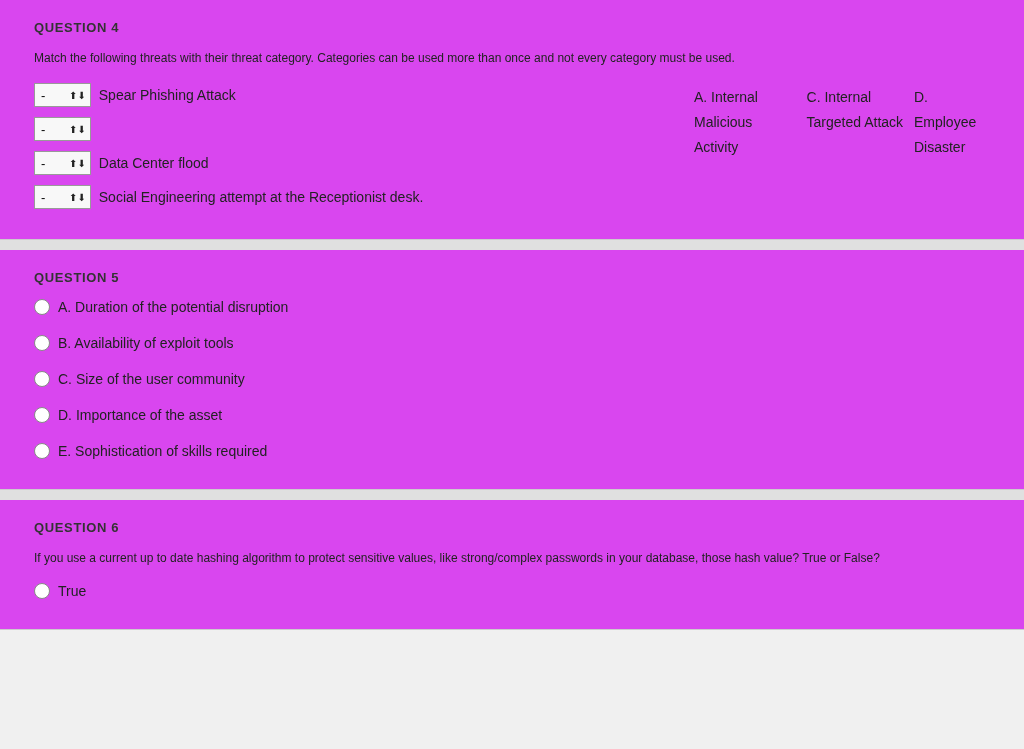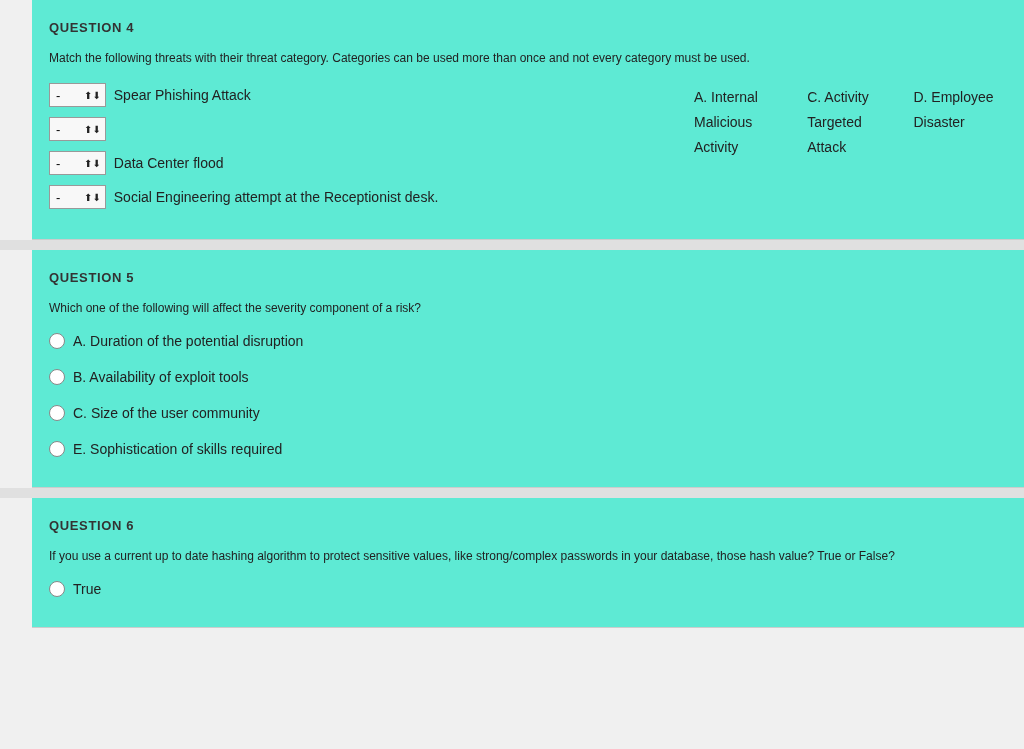--- a/index.html
+++ b/index.html
@@ -11,24 +11,23 @@
     body {
       font-family: Arial, Helvetica, sans-serif;
       font-size: 14px;
       background-color: #f0f0f0;
       color: #222;
       width: 1024px;
       min-height: 749px;
     }
 
     .question-block {
-      background-color: #5eead4;
-      padding: 20px 30px 30px 17px;
+      background-color: #d946ef;
+      padding: 20px 30px 30px 34px;
       border-bottom: 1px solid #cccccc;
-      margin-left: 32px;
     }
 
     .question-label {
       font-weight: bold;
       font-size: 13px;
       letter-spacing: 0.05em;
       margin-bottom: 14px;
       color: #333;
     }
 
@@ -200,50 +199,53 @@
           </select>
           <span style="font-size:10px;">⬆⬇</span>
         </div>
         <span class="matching-item-text">Social Engineering attempt at the Receptionist desk.</span>
       </div>
 
     </div>
 
     <div class="matching-right">
       <div class="matching-answer">A. Internal Malicious Activity</div>
-      <div class="matching-answer">C. Activity Targeted Attack</div>
+      <div class="matching-answer">C. Internal Targeted Attack</div>
       <div class="matching-answer">D. Employee Disaster</div>
     </div>
 
   </div>
 </div>
 
 <div class="separator"></div>
 
 <div class="question-block">
   <div class="question-label">QUESTION 5</div>
-  <div class="question-text">Which one of the following will affect the severity component of a risk?</div>
 
   <div class="radio-options">
 
     <div class="radio-row">
       <div class="radio-circle"></div>
       <span class="radio-label">A. Duration of the potential disruption</span>
     </div>
 
     <div class="radio-row">
       <div class="radio-circle"></div>
       <span class="radio-label">B. Availability of exploit tools</span>
     </div>
 
     <div class="radio-row">
       <div class="radio-circle"></div>
       <span class="radio-label">C. Size of the user community</span>
     </div>
 
+    <div class="radio-row">
+      <div class="radio-circle"></div>
+      <span class="radio-label">D. Importance of the asset</span>
+    </div>
 
     <div class="radio-row">
       <div class="radio-circle"></div>
       <span class="radio-label">E. Sophistication of skills required</span>
     </div>
 
   </div>
 </div>
 
 <div class="separator"></div>

